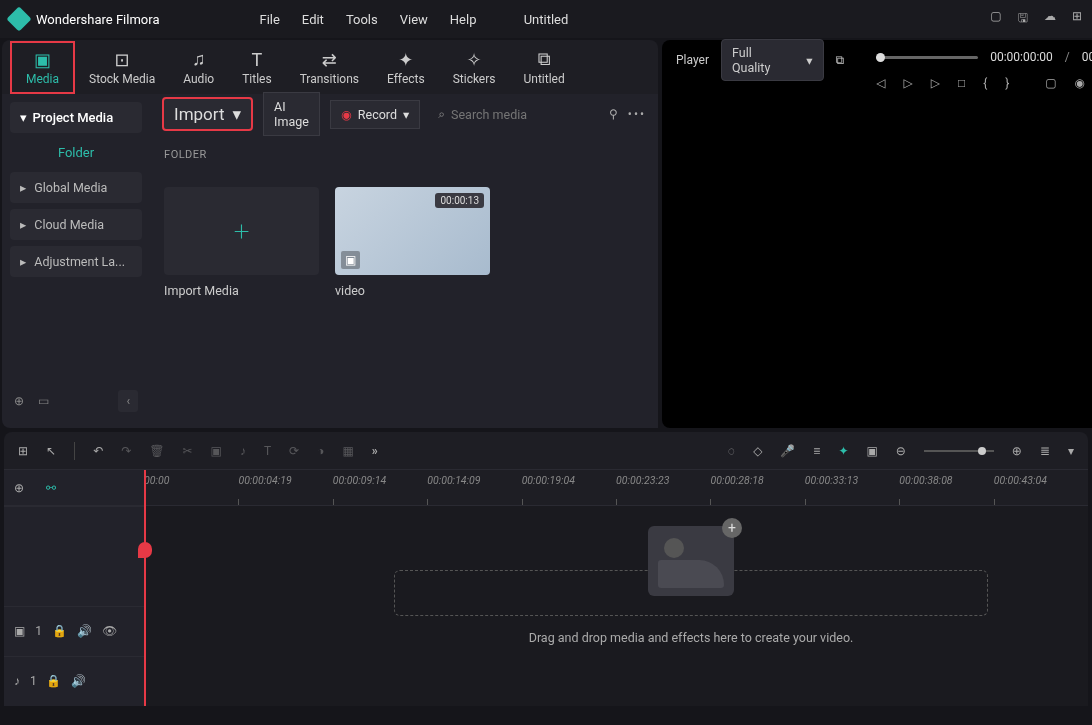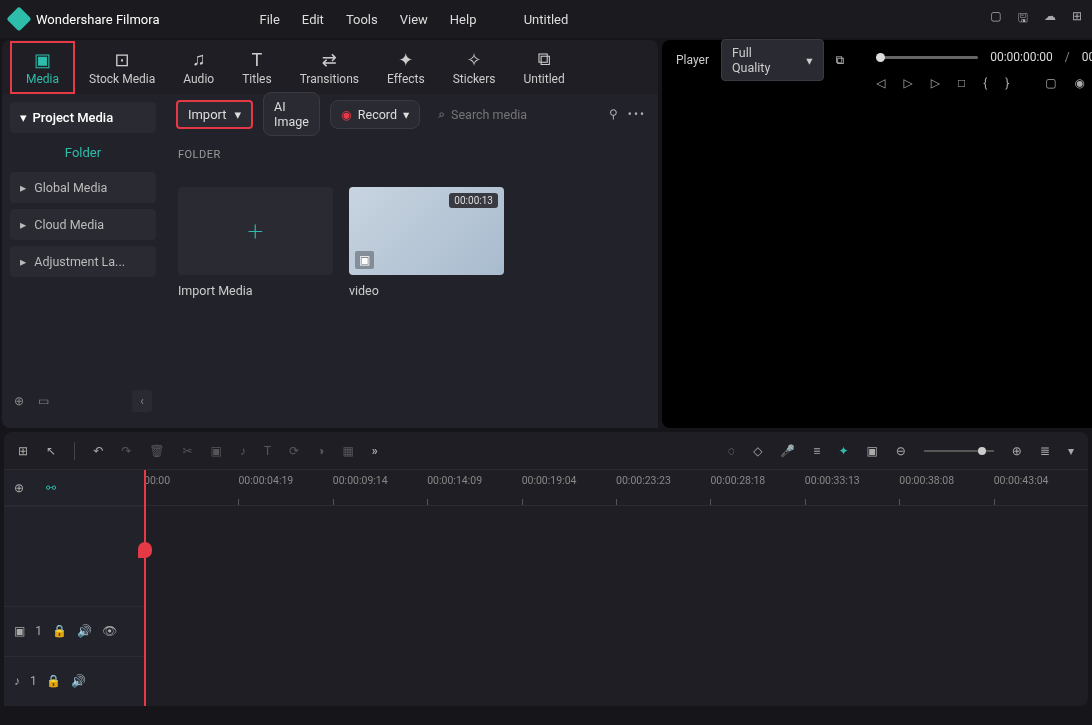--- a/index.html
+++ b/index.html
@@ -29,22 +29,22 @@
 .folder-area { padding:14px; }
 .folder-hdr { color:#999; font-size:11px; letter-spacing:0.5px; margin-bottom:10px; }
 .thumbs { display:flex; gap:16px; }
 .thumb { width:155px;margin-top:16px; }
 .thumb-box { width:155px; height:88px; background:#2a2a32; border-radius:4px; display:flex; align-items:center; justify-content:center; position:relative; overflow:hidden; }
 .thumb-box.video { background:linear-gradient(135deg,#c8d4e0,#a8bbce); }
 .thumb-box .dur { position:absolute; top:6px; right:6px; background:#3a3a42; color:#ddd; font-size:10px; padding:2px 5px; border-radius:3px; }
 .thumb-box .tag { position:absolute; bottom:6px; left:6px; color:#fff; background:rgba(0,0,0,0.3); padding:2px 4px; border-radius:2px; }
 .plus { color:#2dbdaa; font-size:28px; font-weight:200; }
 .thumb-lbl { margin-top:8px; color:#ccc; font-size:12.5px; }
-.import-btn { border:2px solid #e63946; background:#2a2a32; padding:5px 10px; color:#ddd; border-radius:4px; display:flex; align-items:center; gap:8px; cursor:pointer; font-size:13px; }
-.pill-btn { background:#2a2a32; padding:6px 10px; color:#ddd; border-radius:8px; display:flex; align-items:center; gap:6px; cursor:pointer; font-size:12.5px; border:1px solid #3a3a42; }
+.import-btn { border:2px solid #e63946; background:#2a2a32; padding:5px 10px; color:#ddd; border-radius:4px; display:flex; align-items:center; gap:8px; cursor:pointer; font-size:17px; }
+.pill-btn { background:#2a2a32; padding:6px 10px; color:#ddd; border-radius:0; display:flex; align-items:center; gap:6px; cursor:pointer; font-size:12.5px; border:1px solid #3a3a42; }
 .search { flex:1; display:flex; align-items:center; gap:6px; color:#888; padding:0 8px; }
 .search input { background:transparent; border:none; color:#ccc; outline:none; font-size:12.5px; width:140px; }
 .filter-ico { color:#aaa; cursor:pointer; }
 .dots { color:#aaa; cursor:pointer; letter-spacing:2px; }
 .preview { flex:1; margin:2px 4px 0 2px; background:#000000; border-radius:8px; display:flex; flex-direction:row;justify-content:center; }
 .prev-hdr { height:40px; display:flex; align-items:center; padding:0 14px; gap:12px; }
 .quality { background:#2a2a32; border:1px solid #3a3a42; padding:5px 10px; color:#ccc; border-radius:4px; display:flex; align-items:center; gap:36px; cursor:pointer; font-size:12.5px; }
 .prev-body { flex:1; background:#000; margin:0 2px; }
 .prev-ctrl { padding:10px 14px; }
 .seek { display:flex; align-items:center; gap:12px; }
@@ -59,21 +59,21 @@
 .tl-tools { height:38px; display:flex; align-items:center; padding:0 14px; gap:18px; color:#aaa; border-bottom:1px solid #2a2a32; }
 .tl-tools span { cursor:pointer; }
 .tl-tools .sep { width:1px; height:18px; background:#444; }
 .tl-tools .more { font-weight:bold; }
 .tl-tools .flex { flex:1; }
 .marker-ico { color:#2dbdaa; }
 .zoom-slider { width:70px; height:2px; background:#555; position:relative; }
 .zoom-slider::after { content:''; position:absolute; right:8px; top:-3px; width:8px; height:8px; background:#ccc; border-radius:50%; }
 .tl-ruler { height:36px; display:flex; border-bottom:1px solid #2a2a32; position:relative; }
 .tl-leftgut { width:140px; background:#22222a; display:flex; align-items:center; gap:12px; padding:0 10px; color:#aaa; }
-.ruler-ticks { flex:1; position:relative; display:flex; }
+.ruler-ticks { flex:1; position:relative; display:flex;font-style:italic; }
 .tick { flex:1; position:relative; color:#888; font-size:10.5px; padding-top:4px; }
 .tick::after { content:''; position:absolute; left:0; bottom:0; width:1px; height:6px; background:#555; }
 .playhead { position:absolute; left:140px; top:0; bottom:0; width:2px; background:#e63946; z-index:5; }
 .playhead::before { content:''; position:absolute; top:72px; left:-6px; width:14px; height:16px; background:#e63946; border-radius:7px 7px 7px 0; }
 .tl-body { height:200px; position:relative; display:flex; }
 .track-guts { width:140px; background:#22222a; display:flex; flex-direction:column; }
 .track-row { flex:1; display:flex; align-items:center; gap:10px; padding:0 10px; color:#aaa; border-top:1px solid #2a2a32; }
 .track-area { flex:1; position:relative; background:#1a1a1f; }
 .dropzone { position:absolute; left:250px; right:100px; top:20px; height:110px; }
 .dz-icon { width:86px; height:70px; background:#3a3a42; border-radius:6px; margin:0 auto; position:relative; display:flex; align-items:center; justify-content:center; }
@@ -312,15 +312,25 @@
           <span>🔊</span>
           <span>👁</span>
         </div>
         <div class="track-row">
           <span>♪</span>
           <span>1</span>
           <span>🔒</span>
           <span>🔊</span>
         </div>
       </div>
+      <div class="track-area">
+        <div class="dropzone">
+          <div class="dz-icon">
+            <div class="dz-inner"></div>
+            <div class="dz-mount"></div>
+          </div>
+          <div class="dz-border"></div>
+          <div class="dz-text">Drag and drop media and effects here to create your video.</div>
+        </div>
+      </div>
     </div>
   </div>
 </div>
 
 </body></html>

